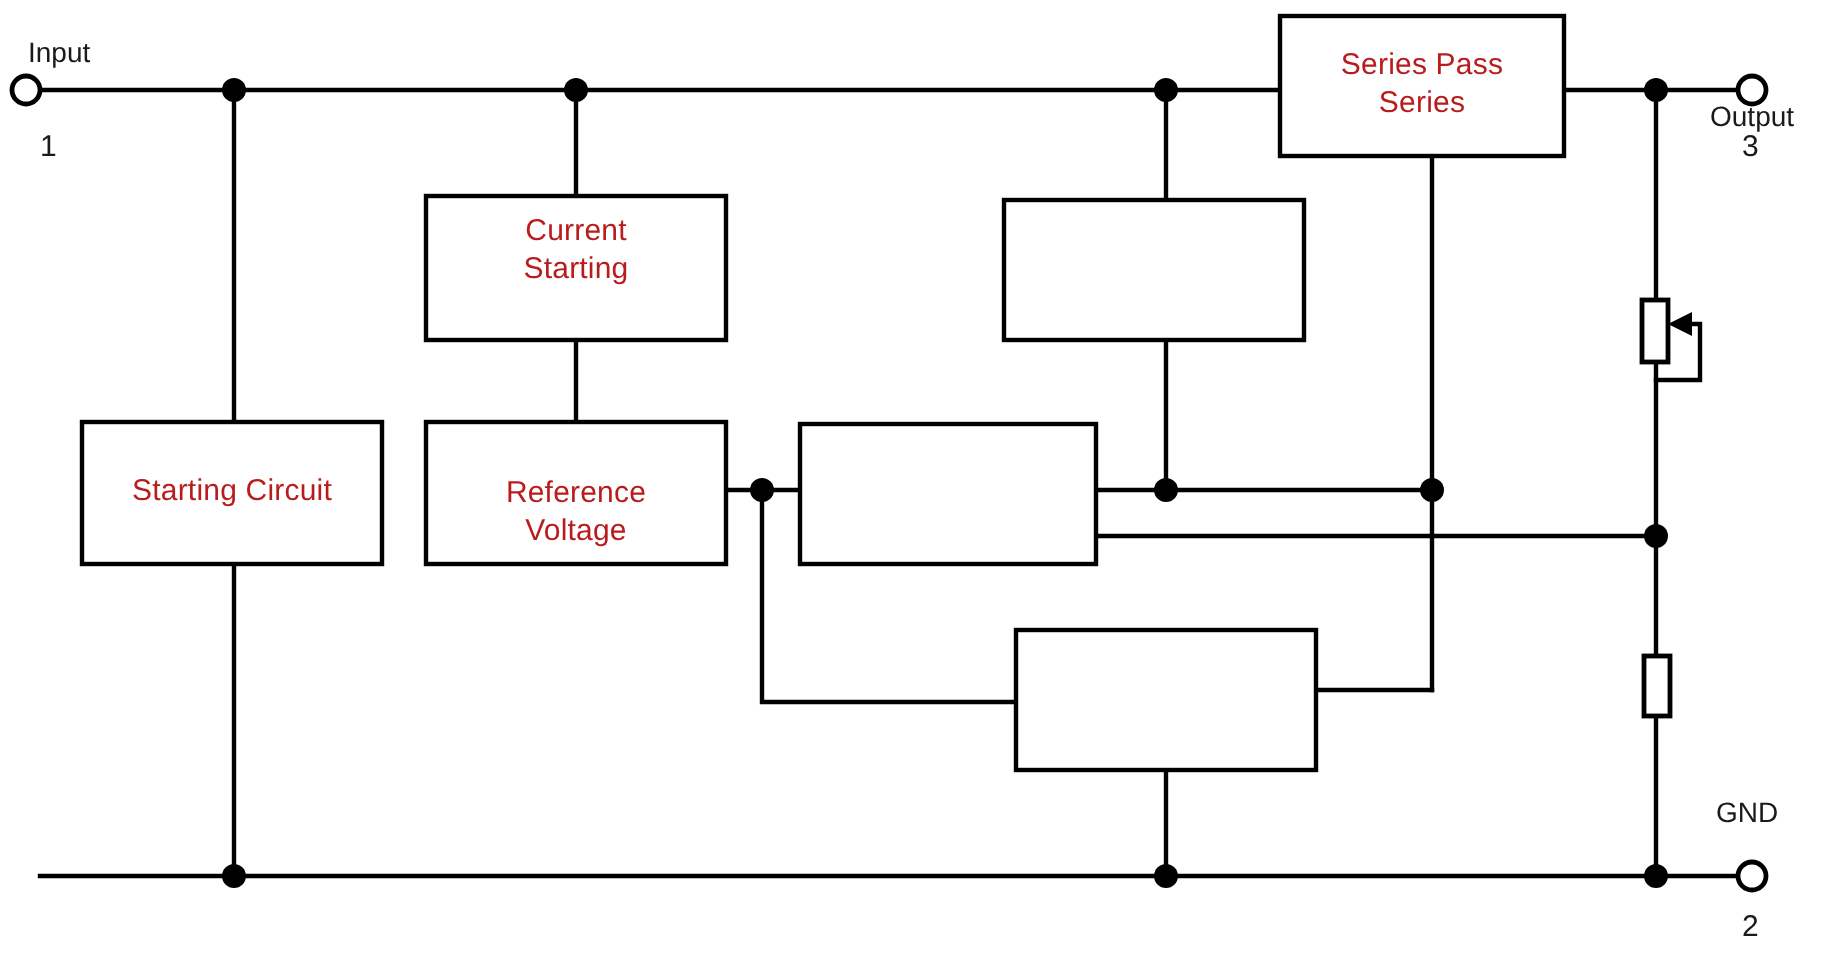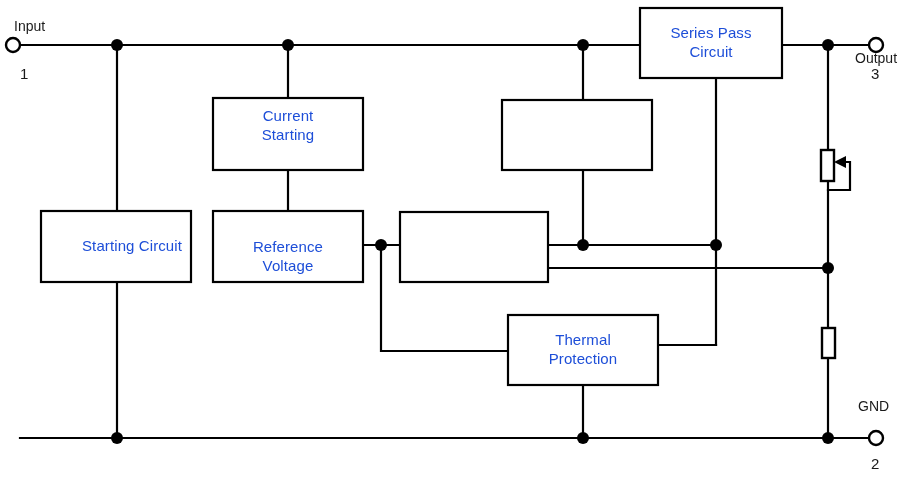--- a/index.html
+++ b/index.html
@@ -3,21 +3,21 @@
 <meta charset="utf-8">
 <style>
   html,body{margin:0;padding:0;background:#ffffff;}
   body{width:916px;height:486px;font-family:"Liberation Sans","DejaVu Sans",sans-serif;}
   #stage{position:relative;width:916px;height:486px;overflow:hidden;background:#fff;}
   #svg{position:absolute;left:0;top:0;width:916px;height:486px;}
   .blk-label{
     position:absolute;
     display:flex;align-items:center;justify-content:center;
     text-align:center;
-    font-size:15px;color:#1d4ed8;line-height:1.25;
+    font-size:15px;color:#b91c1c;line-height:1.25;
     pointer-events:none;
     letter-spacing:.1px;
   }
   .term-label{
     position:absolute;font-size:14px;color:#1a1a1a;white-space:nowrap;
   }
   .pin-label{
     position:absolute;font-size:15px;color:#1a1a1a;white-space:nowrap;
   }
 </style>
@@ -102,50 +102,44 @@
       <circle cx="828" cy="268" r="6"></circle>
       <circle cx="117" cy="438" r="6"></circle>
       <circle cx="583" cy="438" r="6"></circle>
       <circle cx="828" cy="438" r="6"></circle>
     </g>
   </svg>
 
   <div class="blk-label" style="left:640px;top:8px;width:142px;height:70px;">
     <div>
       <div>Series Pass</div>
-      <div>Circuit</div>
+      <div>Series</div>
     </div>
   </div>
 
   <div class="blk-label" style="left:213px;top:98px;width:150px;height:56px;">
     <div>
       <div>Current</div>
       <div>Starting</div>
     </div>
   </div>
 
 
-  <div class="blk-label" style="left:41px;top:211px;width:150px;height:71px;padding-left:16px;">
+  <div class="blk-label" style="left:41px;top:211px;width:150px;height:71px;">
     <div>Starting Circuit</div>
   </div>
 
   <div class="blk-label" style="left:213px;top:211px;width:150px;height:92px;">
     <div>
       <div>Reference</div>
       <div>Voltage</div>
     </div>
   </div>
 
 
-  <div class="blk-label" style="left:508px;top:315px;width:150px;height:70px;">
-    <div>
-      <div>Thermal</div>
-      <div>Protection</div>
-    </div>
-  </div>
 
   <div class="term-label" style="left:14px;top:18px;">Input</div>
   <div class="pin-label" style="left:20px;top:65px;">1</div>
 
   <div class="term-label" style="left:855px;top:18px;margin-top:32px;">Output</div>
   <div class="pin-label" style="left:871px;top:65px;">3</div>
 
   <div class="term-label" style="left:858px;top:398px;">GND</div>
   <div class="pin-label" style="left:871px;top:455px;">2</div>
 

